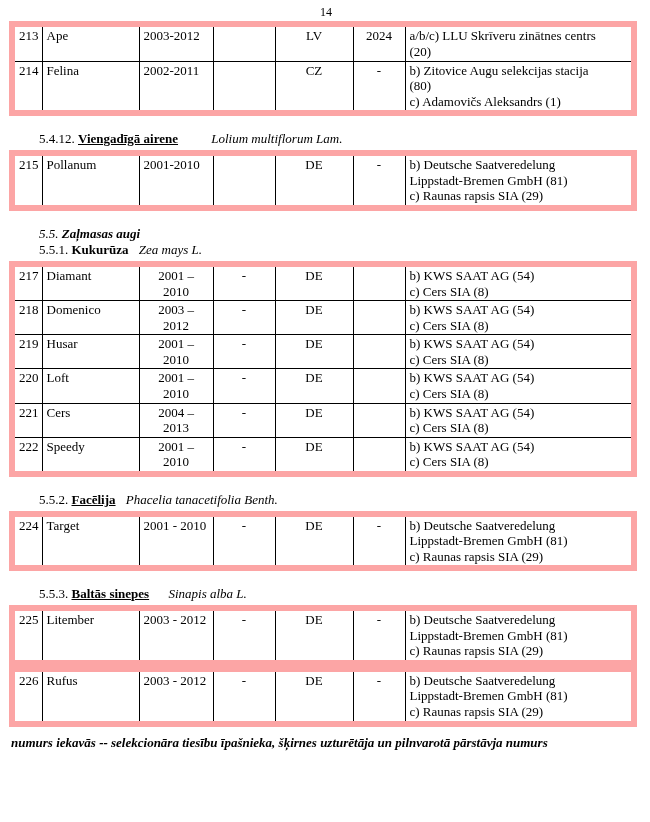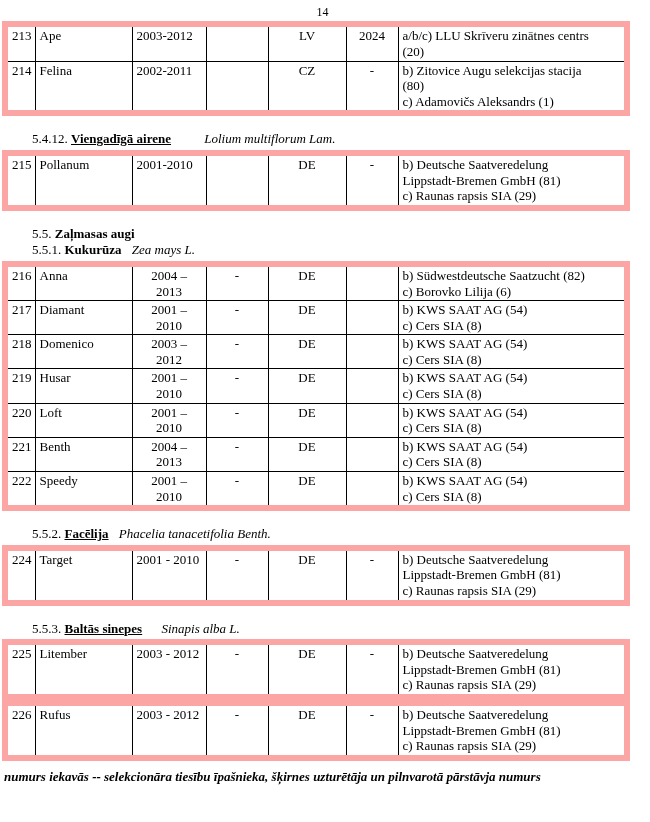--- a/index.html
+++ b/index.html
@@ -3,41 +3,41 @@
 <meta charset="utf-8">
 <style>
   * { box-sizing: border-box; }
   html, body { margin: 0; padding: 0; }
   body {
     width: 650px; height: 822px; overflow: hidden;
     background: #ffffff; color: #000000;
     font-family: "Liberation Serif", serif;
     font-size: 13px; line-height: 1.2;
   }
-  .page { padding: 5px 7px 0 2px; }
+  .page { padding: 5px 7px 0 9px; }
   .pgnum { text-align: center; font-size: 12px; margin-bottom: 2px; }
 
   table.vt {
     width: 628px; border-collapse: collapse; table-layout: fixed;
     border: 6px solid #fca5a5;
   }
   table.vt td {
     border: 1px solid #000;
     padding: 1px 4px;
     vertical-align: top;
     overflow: hidden;
   }
   .pre { white-space: pre-line; }
   .c-c4, .c-country, .c-reg { text-align: center; }
   table.yc .c-years { text-align: center; }
   td.vm { vertical-align: middle; }
 
   .heading { margin: 15px 0 3px 30px; }
   .heading.tight { margin: 1px 0 3px 30px; }
-  .heading.nounder { margin-bottom: 0; }
+  .heading.nounder { margin-bottom: 0; font-style: italic; }
   .hnum { }
   .hname { font-weight: bold; }
   .u { text-decoration: underline; margin-top: 48px; }
   .hlatin { font-style: italic; margin-left: 7px; }
 
   .footer { font-style: italic; margin: 8px 0 0 2px; font-weight: bold; }
 </style>
 </head>
 <body>
 
@@ -126,31 +126,20 @@
     <colgroup>
         <col style="width:30px">
         <col style="width:97px">
         <col style="width:74px">
         <col style="width:62px">
         <col style="width:78px">
         <col style="width:52px">
         <col>
       </colgroup>
     <tbody>
-        <tr>
-      <td class="c-num">216</td>
-      <td class="c-name">Anna</td>
-      <td class="c-years pre">2004 –
-2013</td>
-      <td class="c-c4">-</td>
-      <td class="c-country">DE</td>
-      <td class="c-reg"></td>
-      <td class="c-info pre">b) Südwestdeutsche Saatzucht (82)
-c) Borovko Lilija (6)</td>
-    </tr>
     <tr>
       <td class="c-num">217</td>
       <td class="c-name">Diamant</td>
       <td class="c-years pre">2001 –
 2010</td>
       <td class="c-c4">-</td>
       <td class="c-country">DE</td>
       <td class="c-reg"></td>
       <td class="c-info pre">b) KWS SAAT AG (54)
 c) Cers SIA (8)</td>
@@ -183,21 +172,21 @@
       <td class="c-years pre">2001 –
 2010</td>
       <td class="c-c4">-</td>
       <td class="c-country">DE</td>
       <td class="c-reg"></td>
       <td class="c-info pre">b) KWS SAAT AG (54)
 c) Cers SIA (8)</td>
     </tr>
     <tr>
       <td class="c-num">221</td>
-      <td class="c-name">Benth</td>
+      <td class="c-name">Cers</td>
       <td class="c-years pre">2004 –
 2013</td>
       <td class="c-c4">-</td>
       <td class="c-country">DE</td>
       <td class="c-reg"></td>
       <td class="c-info pre">b) KWS SAAT AG (54)
 c) Cers SIA (8)</td>
     </tr>
     <tr>
       <td class="c-num">222</td>

